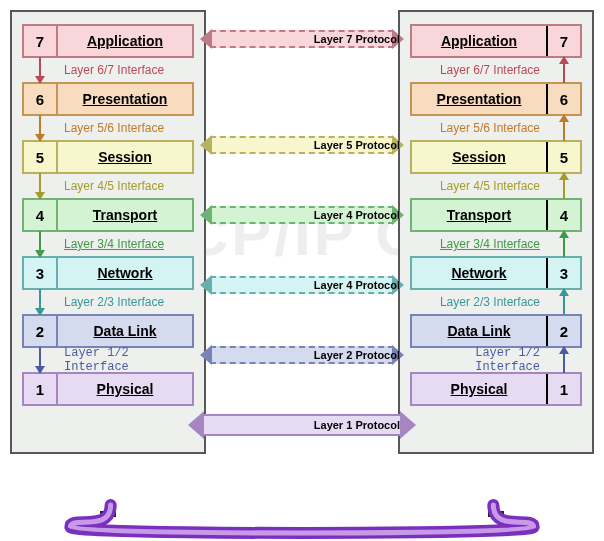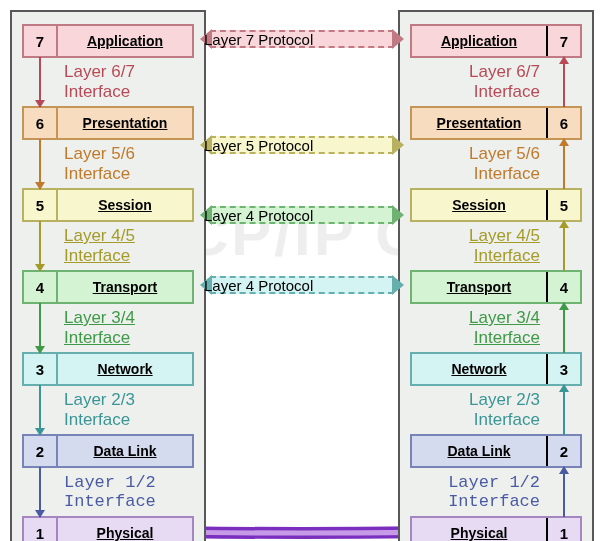--- a/index.html
+++ b/index.html
@@ -60,24 +60,24 @@
     border-left: 2px solid;
   }
   .layer-name {
     flex: 1;
     display: flex;
     align-items: center;
     justify-content: center;
     text-decoration: underline;
   }
   .iface-row {
-    height: 48px;
+    height: 24px;
     display: flex;
     align-items: center;
-    font-size: 17px;
+    font-size: 12px;
     padding-left: 42px;
     position: relative;
   }
   .iface-row.right { padding-left: 0; padding-right: 42px; justify-content: flex-end; text-align: right; }
   .arrow-v {
     position: absolute;
     width: 2px;
     top: -1px;
     bottom: -1px;
     background: currentColor;
@@ -106,39 +106,39 @@
   .l4 .layer-num { border-color:#6fb373; }
   .l3 { background:#d4f3f3; border-color:#66afae; }
   .l3 .layer-num { border-color:#66afae; }
   .l2 { background:#d5dbef; border-color:#7884b8; }
   .l2 .layer-num { border-color:#7884b8; }
   .l1 { background:#e7dbf3; border-color:#a586c0; }
   .l1 .layer-num { border-color:#a586c0; }
 
   .c7 { color:#b84a57; }
   .c6 { color:#c07a2c; }
-  .c5 { color:#a59b28;text-decoration:underline; }
+  .c5 { color:#a59b28; }
   .c4 { color:#3f9a47;text-decoration:underline; }
   .c3 { color:#3a9696; }
   .c2 { color:#4a5ba3;font-family:Liberation Mono, monospace; }
 
   
   .center {
     flex: 1;
     display: flex;
     flex-direction: column;
     padding: 12px 0;
   }
   .proto {
     height: 34px;
     display: flex;
     align-items: center;
-    justify-content: flex-start;
-    font-size: 15px;
-    font-weight: normal;
+    justify-content: flex-end;
+    font-size: 11px;
+    font-weight: bold;
     position: relative;
     margin: 0 -2px;
   }
   .gap { height: 36px; }
   .proto .bar {
     position: absolute;
     left: 6px; right: 6px;
     height: 18px;
     border: 2px dashed;
   }
@@ -261,21 +261,29 @@
     <div class="proto p4">
         <div class="bar"></div>
         <span>Layer 4 Protocol</span>
       </div>
     <div class="gap"></div>
     <div class="proto p3">
         <div class="bar"></div>
         <span>Layer 4 Protocol</span>
       </div>
     <div class="gap"></div>
-    <div class="gap"></div>
+    <div class="proto p2">
+        <div class="bar"></div>
+        <span>Layer 2 Protocol</span>
+      </div>
+    <div class="gap"></div>
+    <div class="proto p1">
+        <div class="bar"></div>
+        <span>Layer 1 Protocol</span>
+      </div>
   </div>
 
   <div class="stack right">
     <div class="layer-row right l7">
       <div class="layer-num">7</div>
       <div class="layer-name">Application</div>
     </div>
     <div class="iface-row right c7">
       <div class="arrow-v"></div>
       <span>Layer 6/7 Interface</span>

